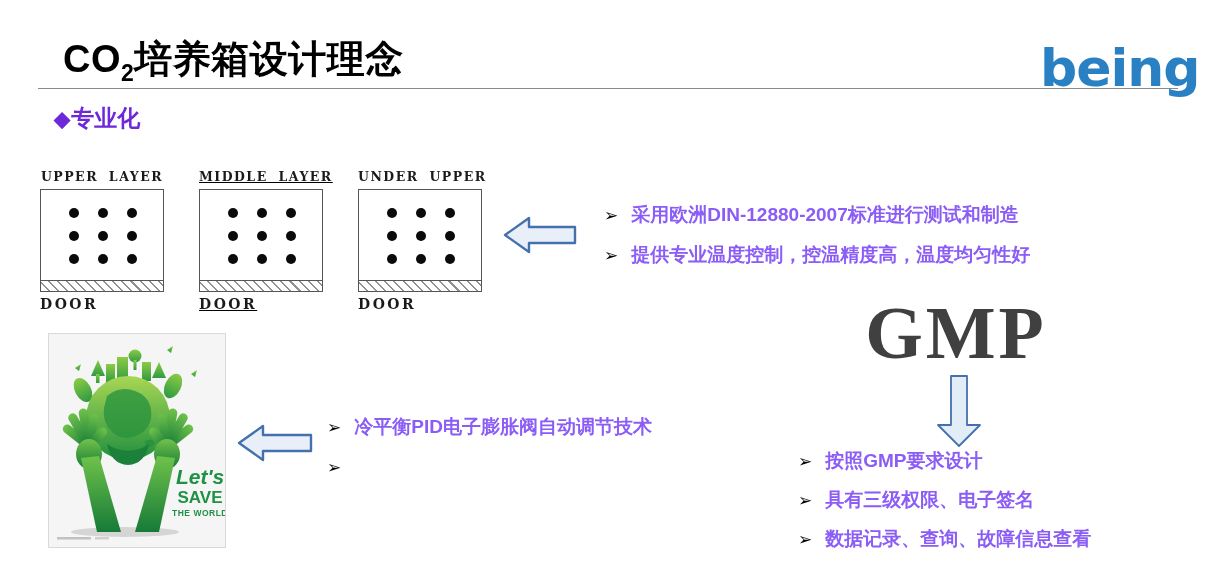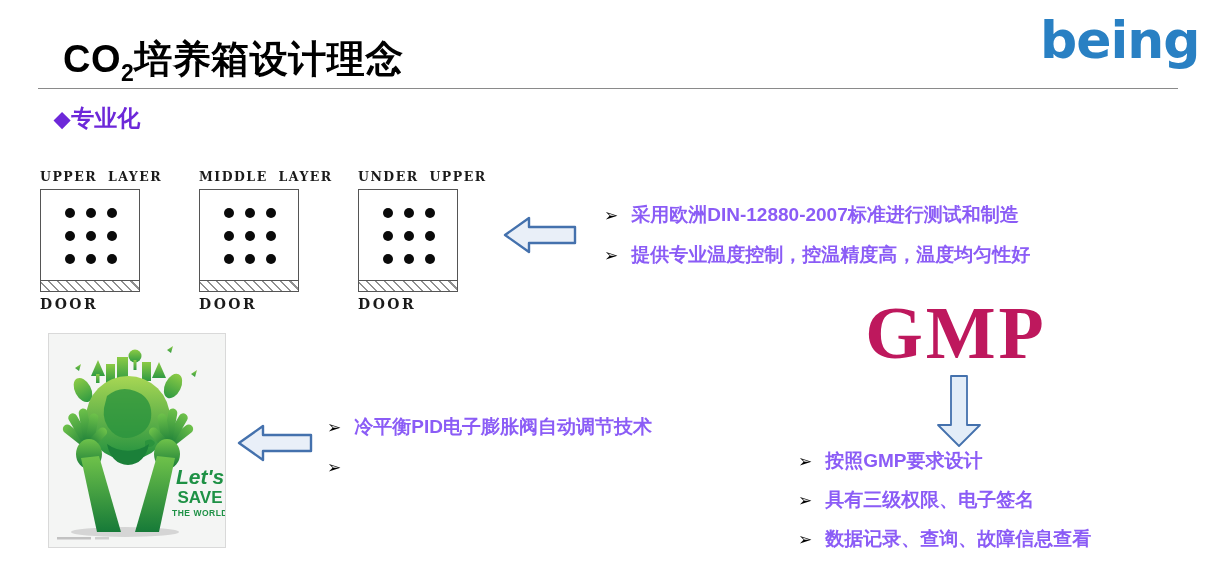--- a/index.html
+++ b/index.html
@@ -8,36 +8,36 @@
     font-family:"Liberation Sans", sans-serif;overflow:hidden;
   }
   
   .page-title{
     position:absolute;left:47px;top:18px;margin:16px;
     font-size:38px;font-weight:bold;color:#000;letter-spacing:.5px;
     font-family:"Liberation Sans", sans-serif;
   }
   .page-title sub{font-size:23px;line-height:0;}
   .brand-logo{
-    position:absolute;left:1040px;top:14px;
+    position:absolute;left:1040px;top:42px;
     font-size:52px;font-weight:bold;color:#2980c3;letter-spacing:-1px;
     font-family:"DejaVu Sans", sans-serif;line-height:1;
   }
   .header-rule{
     position:absolute;left:38px;top:88px;width:1140px;height:1px;background:#8a8a8a;
   }
   
   .section-heading{
     position:absolute;left:54px;top:103px;
     font-size:23px;font-weight:bold;color:#6d28d9;
   }
   .section-heading .diamond{font-size:21px;margin-right:1px;}
   
-  .layer-diagram{position:absolute;top:169px;width:100px;}
-  .ld-0{left:40px;} .ld-1{left:199px;} .ld-2{left:358px;}
+  .layer-diagram{position:absolute;top:169px;width:124px;}
+  .ld-0{left:40px;} .ld-1{left:199px;text-decoration:underline;} .ld-2{left:358px;}
   .layer-title{
     text-align:center;font-family:"DejaVu Serif", serif;font-weight:bold;
     font-size:12.5px;letter-spacing:1.5px;word-spacing:5px;color:#1a1a1a;white-space:nowrap;
   }
   .layer-box{
     margin-top:5px;border:1.5px solid #555;background:#fff;box-sizing:border-box;height:103px;
   }
   .dot-grid{
     display:grid;grid-template-columns:repeat(3,1fr);
     height:90px;box-sizing:border-box;padding:11px 16px 9px 18px;
@@ -65,21 +65,21 @@
   .bullet-text{font-size:19px;font-weight:bold;color:#8b5cf6;white-space:nowrap;}
   
   .arrow-wrap{position:absolute;line-height:0;}
   .arr-1{left:503px;top:216px;}
   .arr-2{left:237px;top:424px;}
   .arr-down{left:936px;top:375px;}
   
   .gmp-heading{
     position:absolute;left:856px;top:296px;width:200px;text-align:center;
     font-family:"Liberation Serif", serif;font-weight:bold;font-size:74px;line-height:1;
-    color:#be185d;letter-spacing:3px;margin:0;
+    color:#404040;letter-spacing:3px;margin:0;
   }
   
   .eco-poster{
     position:absolute;left:48px;top:333px;width:178px;height:215px;
     border:1px solid #d9d9d9;box-sizing:border-box;background:#3b82f6;
   }
 </style>
 </head>
 <body>
 

